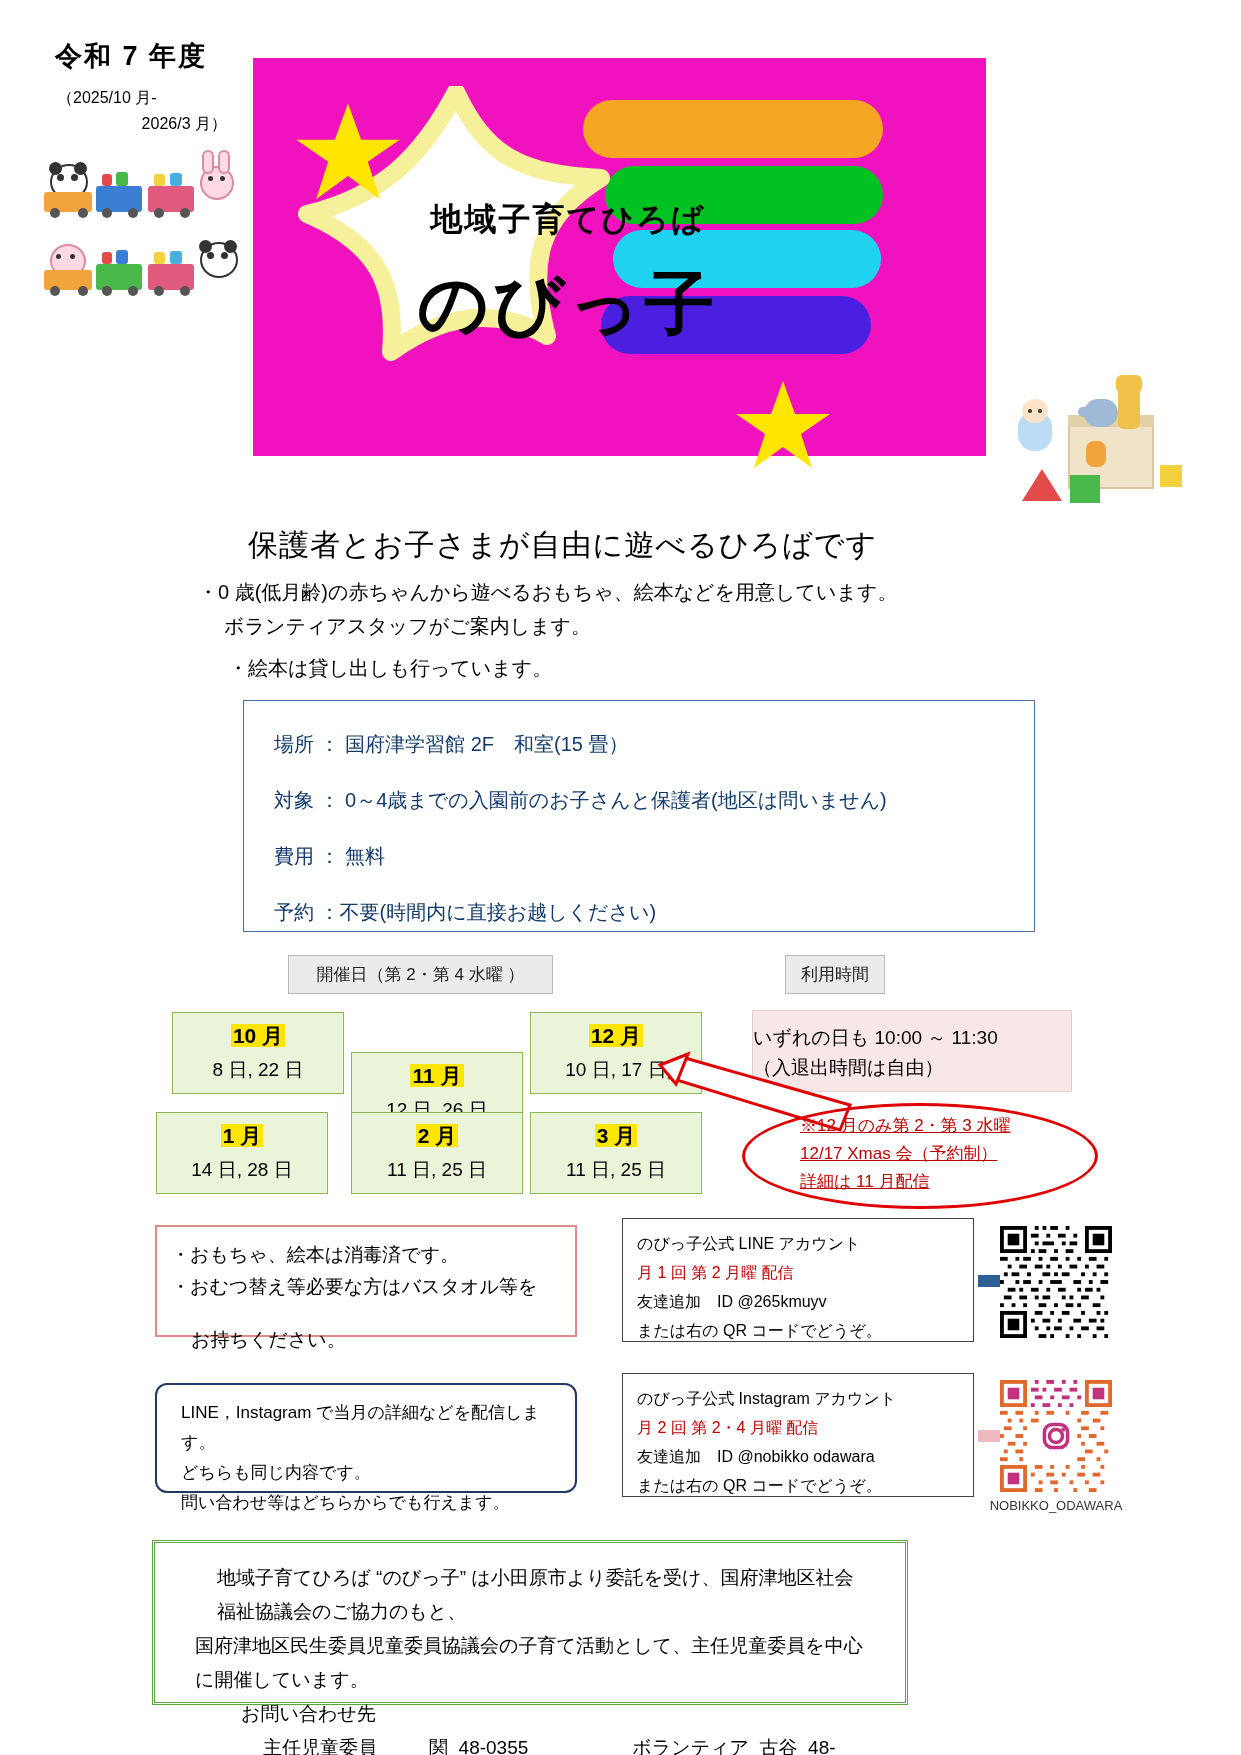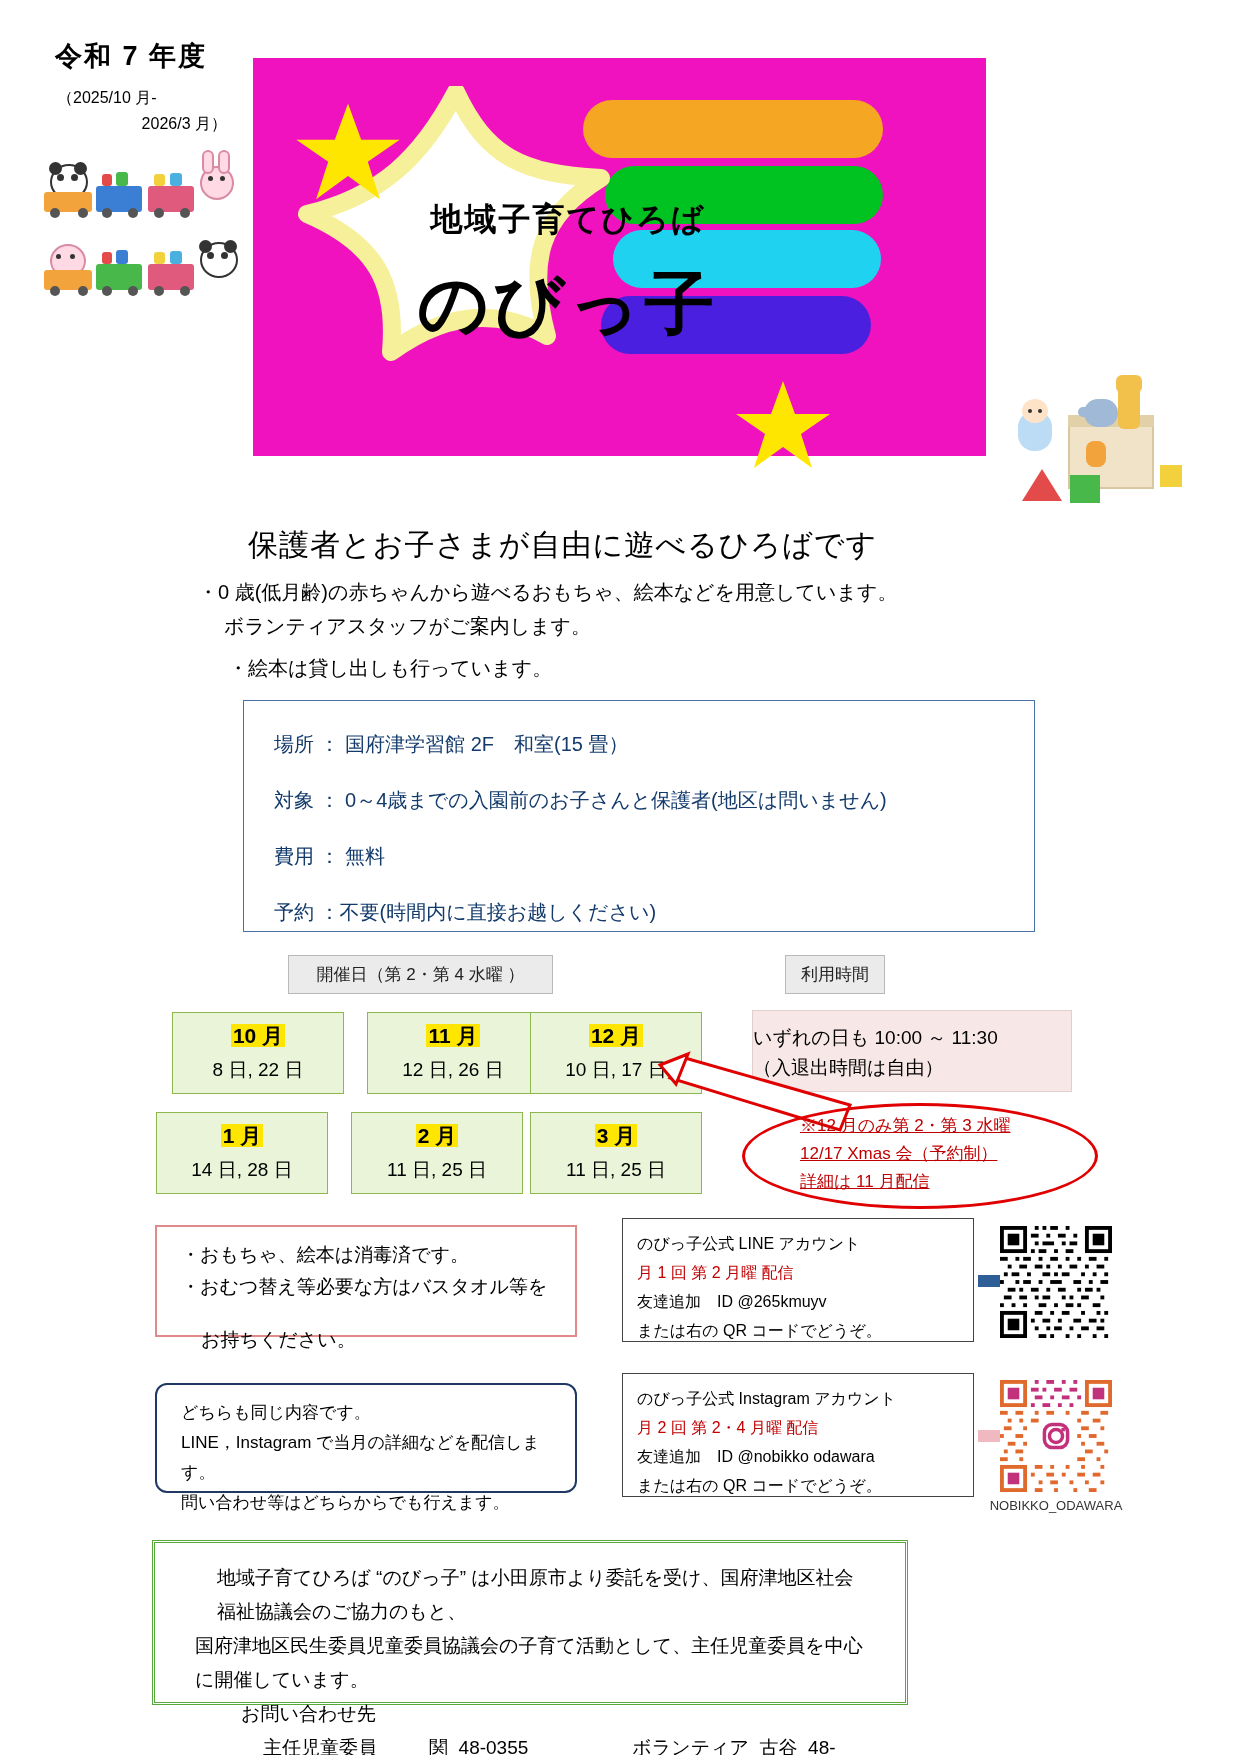--- a/index.html
+++ b/index.html
@@ -175,21 +175,21 @@
 
   
 
   
   .pinkbox {
     left: 155px; top: 1225px;
     width: 422px; height: 112px;
     border: 2px solid #e08a8a;
     box-sizing: border-box;
     font-size: 19px;
-    padding: 12px 24px;
+    padding: 12px 14px;
     line-height: 32px;
   }
   .pinkbox .ind { padding-left: 20px; display: block; margin-top: 21px; }
 
   
   .navybox {
     left: 155px; top: 1383px;
     width: 422px; height: 110px;
     border: 2px solid #1f3864;
     border-radius: 12px;
@@ -356,21 +356,21 @@
   <div class="row" style="top:198px;">予約 ：不要(時間内に直接お越しください)</div>
 </div>
 
 <div class="abs tag tag-dates">開催日（第 2・第 4 水曜 ）</div>
 <div class="abs tag tag-time">利用時間</div>
 
 <div class="abs mcard" style="left:172px; top:1012px;">
   <span class="m"><span>10 月</span></span>
   <span class="d">8 日, 22 日</span>
 </div>
-<div class="abs mcard" style="left:351px; top:1012px;margin-left:16px;">
+<div class="abs mcard" style="left:351px; top:1052px;">
   <span class="m"><span>11 月</span></span>
   <span class="d">12 日, 26 日</span>
 </div>
 <div class="abs mcard" style="left:530px; top:1012px;">
   <span class="m"><span>12 月</span></span>
   <span class="d">10 日, 17 日</span>
 </div>
 <div class="abs mcard" style="left:156px; top:1112px;">
   <span class="m"><span>1 月</span></span>
   <span class="d">14 日, 28 日</span>
@@ -400,22 +400,22 @@
   <div><u>詳細は 11 月配信</u></div>
 </div>
 
 <div class="abs pinkbox">
   <div>・おもちゃ、絵本は消毒済です。</div>
   <div>・おむつ替え等必要な方はバスタオル等を</div>
   <div class="ind">お持ちください。</div>
 </div>
 
 <div class="abs navybox">
+  <div>LINE，Instagram で当月の詳細などを配信します。</div>
   <div>どちらも同じ内容です。</div>
-  <div>LINE，Instagram で当月の詳細などを配信します。</div>
   <div>問い合わせ等はどちらからでも行えます。</div>
 </div>
 
 <div class="abs acctbox acct-line">
   <div>のびっ子公式 LINE アカウント</div>
   <div class="red">月 1 回 第 2 月曜 配信</div>
   <div>友達追加　ID @265kmuyv</div>
   <div>または右の QR コードでどうぞ。</div>
 </div>
 <svg class="abs arrow-line" style="width:92px; height:26px;">

